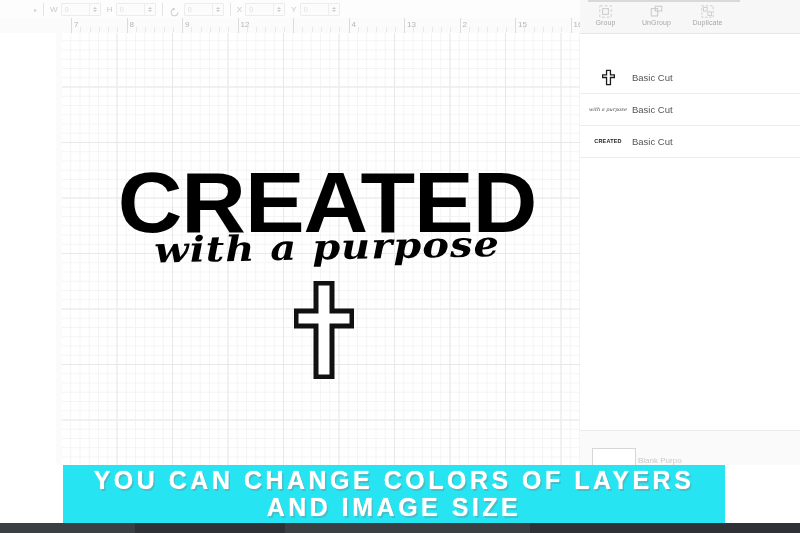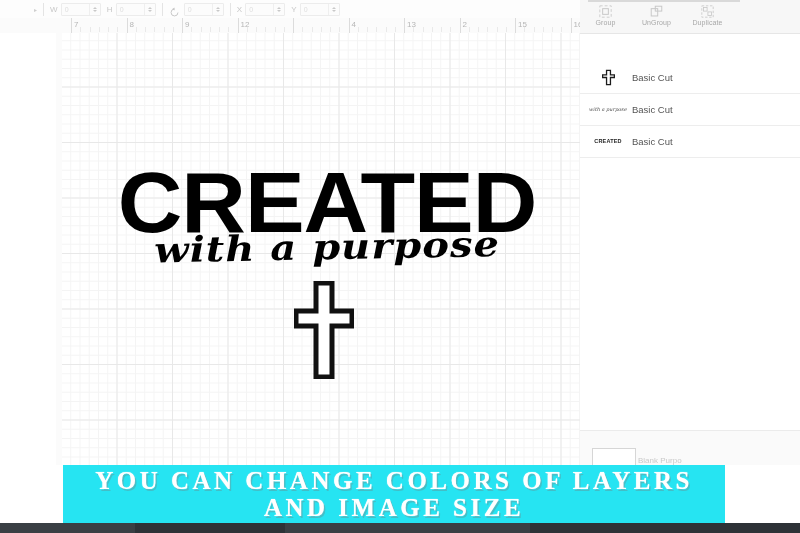--- a/index.html
+++ b/index.html
@@ -171,21 +171,21 @@
   }
 
   
   #banner{
     position:absolute;left:63px;top:465px;width:662px;height:58px;
     background:#26E4F2;
     display:flex;flex-direction:column;align-items:center;justify-content:center;
     z-index:20;
   }
   .bline{
-    color:#ffffff;font-family:Liberation Serif, serif;
+    color:#ffffff;font-family:Liberation Sans, sans-serif;
     font-weight:bold;font-size:25px;line-height:27px;
     letter-spacing:3.5px;white-space:nowrap;
     text-shadow:
       1.5px 1.5px 0 rgba(120,120,120,.35),
       0 0 1px rgba(255,255,255,.9);
   }
   #banner-right-fill{
     position:absolute;left:725px;top:465px;width:75px;height:58px;
     background:#ffffff;z-index:19;
   }

